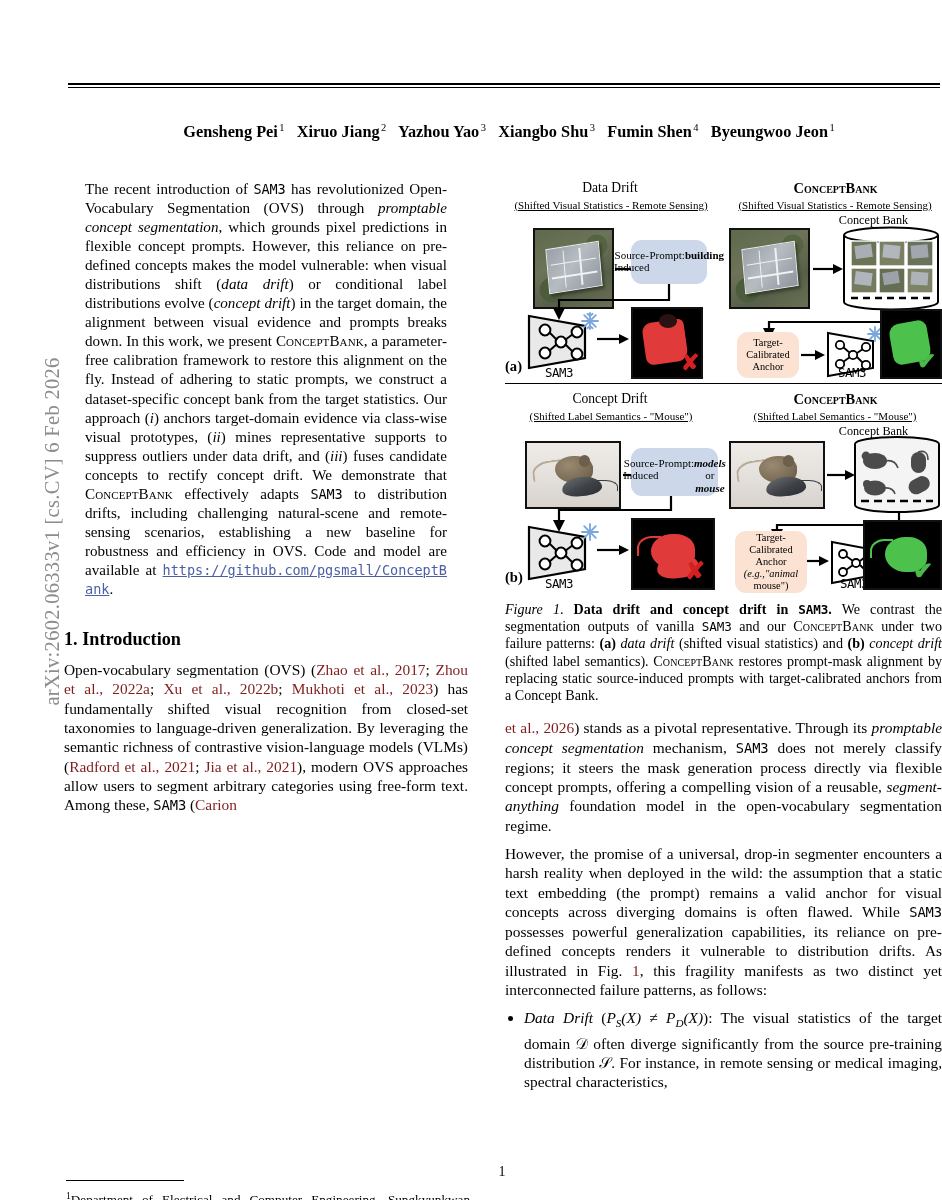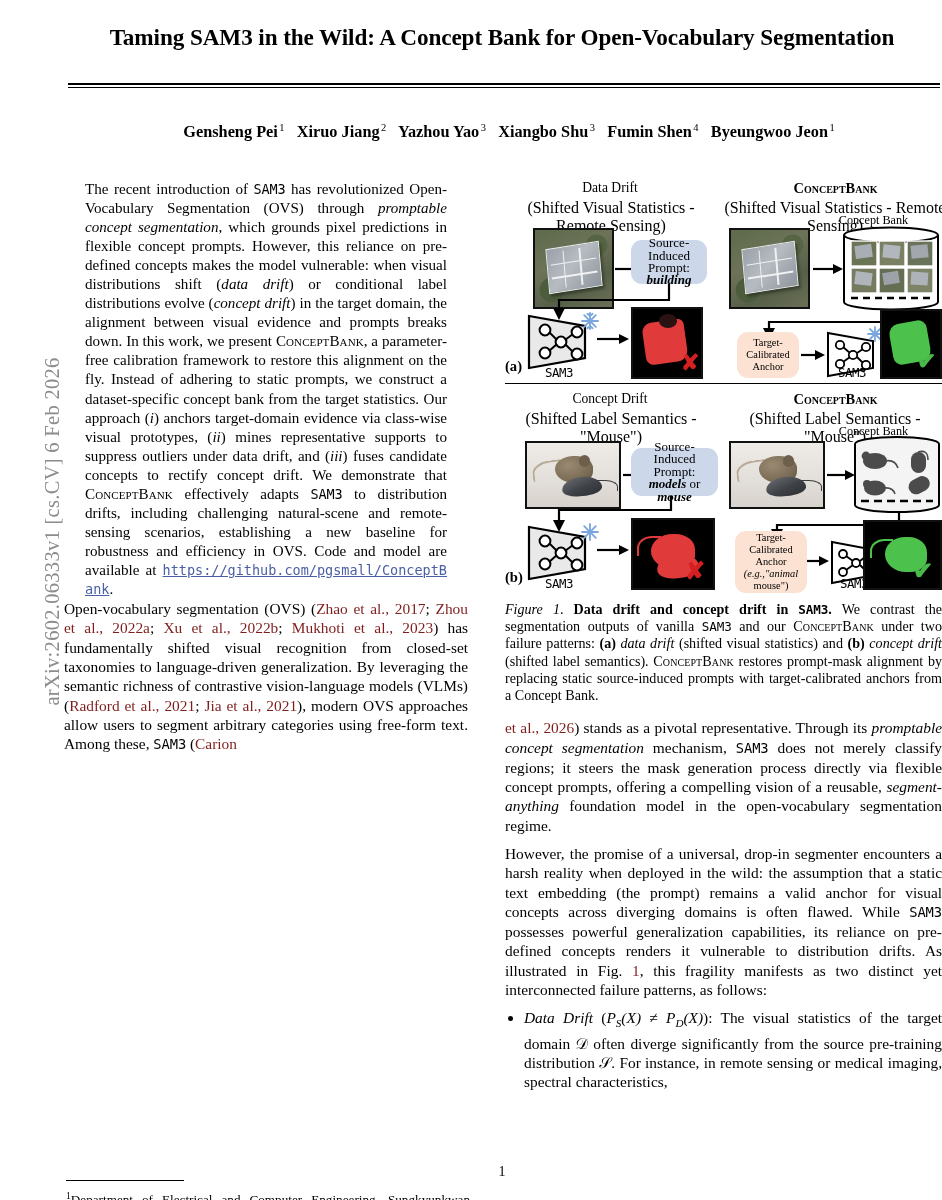--- a/index.html
+++ b/index.html
@@ -179,21 +179,22 @@
 
   .ph-title {
     position: absolute;
     text-align: center;
     font-size: 13.6px;
     font-family: "Liberation Serif", serif;
   }
   .ph-sub {
     position: absolute;
     text-align: center;
-    font-size: 16px;
+    font-size: 11px;
+    text-decoration: underline;
   }
   .ph-cb {
     position: absolute;
     text-align: center;
     font-size: 12.2px;
   }
   .scbold { font-variant: small-caps; font-weight: bold; font-size: 14.4px; }
 
   .photo {
     position: absolute;
@@ -340,24 +341,24 @@
     border-top: 2.8px solid #4cc14c;
     border-left: 2.8px solid #4cc14c;
     border-radius: 62% 0 0 0;
   }
 
   .promptbox {
     position: absolute;
     background: #ccd8ea;
     border-radius: 11px;
     text-align: center;
-    font-size: 13px;
+    font-size: 11px;
     line-height: 12.4px;
     display: flex;
-    flex-direction: column;
+    flex-direction: row;
     justify-content: center;
     padding: 9px 4px;
     box-sizing: border-box;
   }
   .anchorbox {
     position: absolute;
     background: #fbe2d2;
     border-radius: 11px;
     text-align: center;
     font-size: 10.4px;
@@ -391,36 +392,36 @@
 
   svg { display: block; overflow: visible; }
 </style>
 </head>
 <body>
 
 <div class="arxiv-stamp">arXiv:2602.06333v1  [cs.CV]  6 Feb 2026</div>
 
 <div class="page">
 
-  <div class="title">Taming SAM3 in the Wild: A Concept Bank for Open-Vocabulary Segmentation</div>
   <div class="rule"></div>
 
   <div class="authors">
     <span><span>Gensheng Pei</span><sup>1</sup></span>&nbsp;&nbsp;
     <span><span>Xiruo Jiang</span><sup>2</sup></span>&nbsp;&nbsp;
     <span><span>Yazhou Yao</span><sup>3</sup></span>&nbsp;&nbsp;
     <span><span>Xiangbo Shu</span><sup>3</sup></span>&nbsp;&nbsp;
     <span><span>Fumin Shen</span><sup>4</sup></span>&nbsp;&nbsp;
     <span><span>Byeungwoo Jeon</span><sup>1</sup></span>
   </div>
 
   <div class="col-left">
 
     <p class="abstract-body"><span>The recent introduction of </span><span class="mono">SAM3</span><span> has revolutionized Open-Vocabulary Segmentation (OVS) through </span><i>promptable concept segmentation</i><span>, which grounds pixel predictions in flexible concept prompts. However, this reliance on pre-defined concepts makes the model vulnerable: when visual distributions shift (</span><i>data drift</i><span>) or conditional label distributions evolve (</span><i>concept drift</i><span>) in the target domain, the alignment between visual evidence and prompts breaks down. In this work, we present </span><span class="sc">ConceptBank</span><span>, a parameter-free calibration framework to restore this alignment on the fly. Instead of adhering to static prompts, we construct a dataset-specific concept bank from the target statistics. Our approach (</span><i>i</i><span>) anchors target-domain evidence via class-wise visual prototypes, (</span><i>ii</i><span>) mines representative supports to suppress outliers under data drift, and (</span><i>iii</i><span>) fuses candidate concepts to rectify concept drift. We demonstrate that </span><span class="sc">ConceptBank</span><span> effectively adapts </span><span class="mono">SAM3</span><span> to distribution drifts, including challenging natural-scene and remote-sensing scenarios, establishing a new baseline for robustness and efficiency in OVS. Code and model are available at </span><a class="link" href="#">https://github.com/pgsmall/ConceptBank</a><span>.</span></p>
 
+    <div class="section-head">1. Introduction</div>
 
     <p class="body-par"><span>Open-vocabulary segmentation (OVS) (</span><span class="cite">Zhao et al., 2017</span><span>; </span><span class="cite">Zhou et al., 2022a</span><span>; </span><span class="cite">Xu et al., 2022b</span><span>; </span><span class="cite">Mukhoti et al., 2023</span><span>) has fundamentally shifted visual recognition from closed-set taxonomies to language-driven generalization. By leveraging the semantic richness of contrastive vision-language models (VLMs) (</span><span class="cite">Radford et al., 2021</span><span>; </span><span class="cite">Jia et al., 2021</span><span>), modern OVS approaches allow users to segment arbitrary categories using free-form text. Among these, </span><span class="mono">SAM3</span><span> (</span><span class="cite">Carion</span></p>
 
     <div class="fn-rule"></div>
     <div class="footnote">
       <sup>1</sup><span>Department of Electrical and Computer Engineering, Sungkyunkwan University </span>
     </div>
 
   </div>
 
@@ -444,21 +445,21 @@
         </div>
 
         <svg style="position:absolute;left:110px;top:83px;" width="38" height="12">
           <line x1="0" y1="6" x2="28" y2="6" stroke="#000" stroke-width="2.2"></line>
           <polygon points="28,1 38,6 28,11" fill="#000"></polygon>
         </svg>
 
         <div class="promptbox" style="left:126px;top:60px;width:76px;height:44px;">
           <div>Source-Induced</div>
           <div>Prompt:</div>
-          <div style="font-style:italic;font-weight:bold;">building</div>
+          <div style="font-weight:bold;">building</div>
         </div>
 
         <svg style="position:absolute;left:44px;top:104px;" width="124" height="36">
           <polyline points="120,0 120,16 10,16 10,26" stroke="#000" stroke-width="2.2" fill="none"></polyline>
           <polygon points="4,24 10,36 16,24" fill="#000"></polygon>
         </svg>
 
         <svg style="position:absolute;left:18px;top:130px;" width="72" height="60">
           <polygon points="6,6 62,16 62,48 6,58" fill="#e9e9e9" stroke="#000" stroke-width="2.2"></polygon>
           <circle cx="22" cy="20" r="5.4" fill="#fff" stroke="#000" stroke-width="2"></circle>

